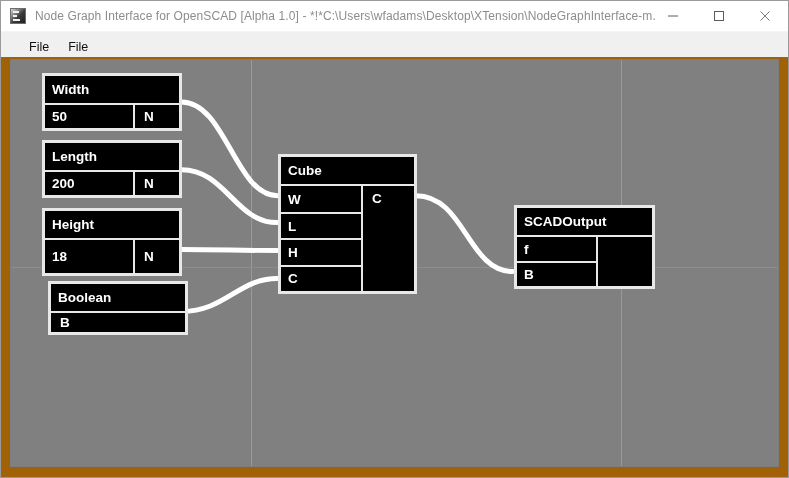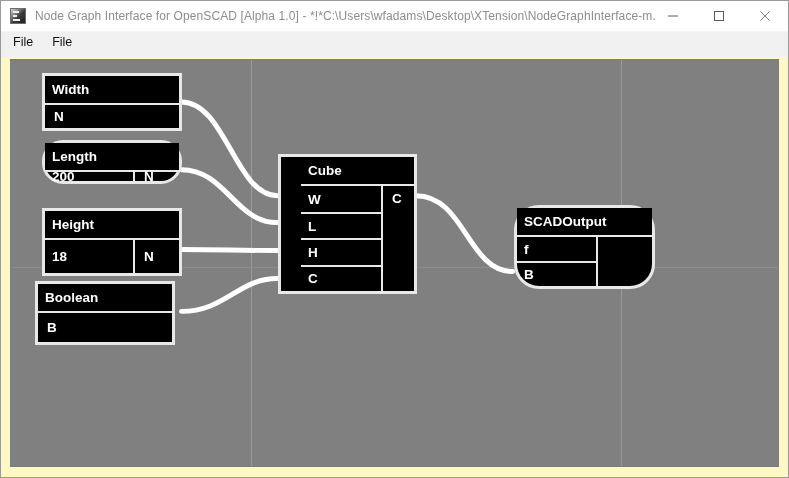--- a/index.html
+++ b/index.html
@@ -81,37 +81,37 @@
     color: #5a5a5a;
   }
   .win-btn svg { display: block; }
 
   
   #menubar {
     height: 25px;
     flex: 0 0 25px;
     background: #f0f0f0;
     display: flex;
-    align-items: flex-start;
-    padding-left: 8px;
+    align-items: flex-end;
+    padding-left: 24px;
   }
   .menu-item {
     font-size: 12.5px;
     color: #111111;
     padding: 3px 9px 3px 4px;
     margin-right: 6px;
     white-space: nowrap;
   }
 
   
   #canvas-wrap {
     flex: 1 1 auto;
     padding: 2px 9px 10px 9px;
     box-sizing: border-box;
-    background: #fef9c3;
+    background: #a16207;
   }
   #canvas {
     position: relative;
     width: 100%;
     height: 100%;
     background: #808080;
     overflow: hidden;
     border: 1px solid #7d7d7d;
     box-sizing: border-box;
   }
@@ -176,25 +176,25 @@
     align-items: center;
     box-sizing: border-box;
     white-space: nowrap;
     overflow: hidden;
   }
   .cell + .cell { border-top: 2px solid #e8e8e8; }
   .cell.blank { color: transparent; }
 
   
   #node-width   { left: 31px; top: 13px;  width: 140px; height: 58px; }
-  #node-length  { left: 31px; top: 80px;  width: 140px; height: 44px; border-radius: 21px; }
+  #node-length  { left: 31px; top: 80px;  width: 140px; height: 58px; }
   #node-height  { left: 31px; top: 148px; width: 140px; height: 68px; }
-  #node-boolean { left: 24px; top: 221px; width: 140px; height: 64px; }
-  #node-cube    { left: 267px; top: 94px; width: 139px; height: 140px; padding-left: 20px; }
-  #node-scadoutput { left: 503px; top: 145px; width: 141px; height: 84px; border-radius: 25px; }
+  #node-boolean { left: 37px; top: 221px; width: 140px; height: 54px; }
+  #node-cube    { left: 267px; top: 94px; width: 139px; height: 140px; }
+  #node-scadoutput { left: 503px; top: 145px; width: 141px; height: 84px; }
 
   
   .vnode .node-body { height: calc(100% - 29px); }
   .vnode .col-left  { width: 88px; }
   .vnode .cell      { height: 100%; }
   .vnode .col-right .cell { padding-left: 9px; }
 
   
   #node-cube .col-left { width: 80px; }
   #node-cube .col-left .cell { height: 27px; }
@@ -259,20 +259,23 @@
         <path d="M 171,190 C 210,190 230,191 267,191" fill="none" stroke="#ffffff" stroke-width="5" stroke-linecap="round"></path>
 
         <path d="M 171,252 C 215,252 228,219 267,219" fill="none" stroke="#ffffff" stroke-width="5" stroke-linecap="round"></path>
 
         <path d="M 406,136 C 455,136 458,212 503,212" fill="none" stroke="#ffffff" stroke-width="5" stroke-linecap="round"></path>
       </svg>
 
       <div class="node vnode" id="node-width">
         <div class="node-title">Width</div>
         <div class="node-body">
+          <div class="col-left">
+            <div class="cell">50</div>
+          </div>
           <div class="col-right">
             <div class="cell">N</div>
           </div>
         </div>
       </div>
 
       <div class="node vnode" id="node-length">
         <div class="node-title">Length</div>
         <div class="node-body">
           <div class="col-left">

